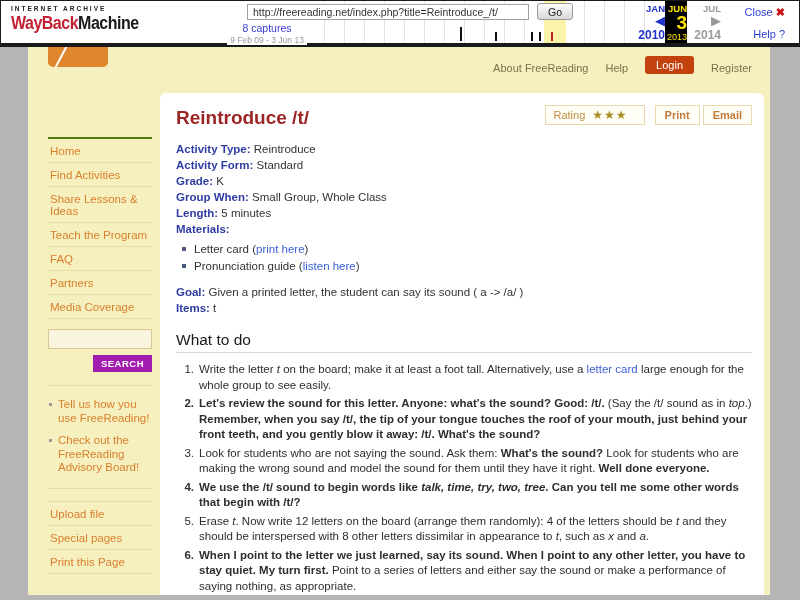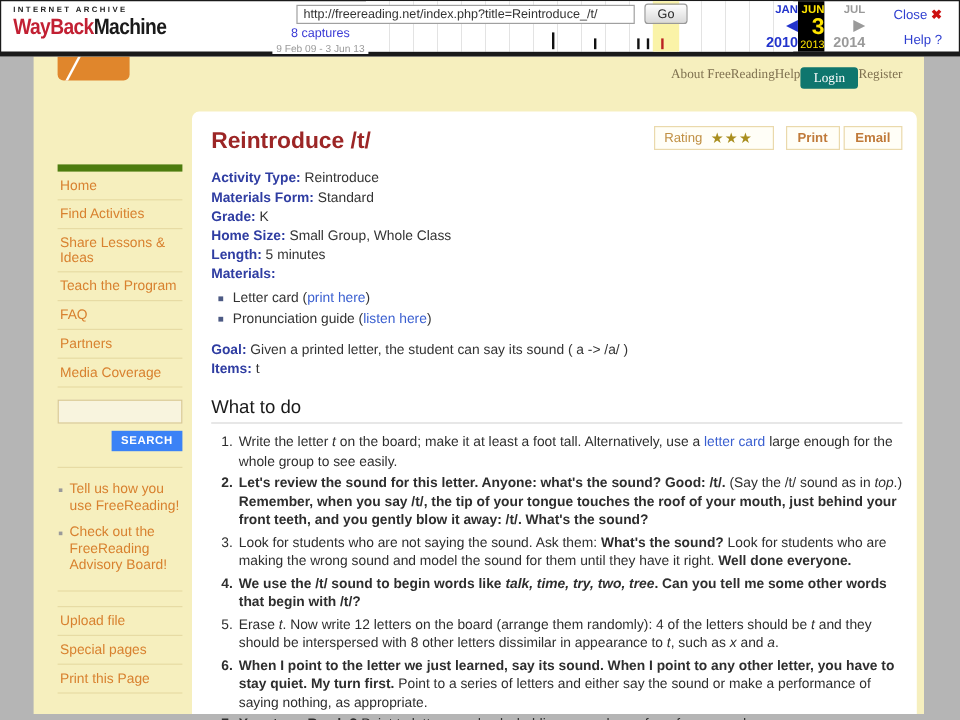--- a/index.html
+++ b/index.html
@@ -37,31 +37,31 @@
   .wb-col .y { font-size:12px; font-weight:bold; }
   .wb-close { position:absolute; right:14px; top:5px; font-size:11px; color:#2f3fd0; cursor:pointer; z-index:6;}
   .wb-close .x { color:#cc1111; font-weight:bold; }
   .wb-help { position:absolute; right:14px; top:27px; font-size:11px; color:#2f3fd0; cursor:pointer; z-index:6;}
 
   
   .page { position:absolute; left:28px; top:47px; width:742px; height:548px; background:#f6efbe; z-index:1; }
   .fr-logo { position:absolute; left:20px; top:0; width:60px; height:20px; background:#e0862c;
         border-radius:0 0 5px 5px; overflow:hidden; }
   .fr-logo-slash { position:absolute; left:12px; top:-6px; width:2px; height:32px; background:#fff; transform:rotate(28deg); }
-  .topnav { position:absolute; top:9px; right:18px; display:flex; align-items:flex-start;
-        font-size:11px; color:#7f7150;font-family:Liberation Serif, serif; }
+  .topnav { position:absolute; top:9px; right:18px; display:flex; gap:17px; align-items:flex-end;
+        font-size:11px; color:#7f7150; }
   .topnav .nav-link { cursor:pointer; }
-  .login-btn { background:#0f766e; color:#fff; padding:3px 11px; border-radius:3px; cursor:pointer; }
+  .login-btn { background:#c2410c; color:#fff; padding:3px 11px; border-radius:3px; cursor:pointer; }
 
   
   .sidebar { position:absolute; left:20px; top:90px; width:104px; font-size:11.5px; }
-  .snav { border-top:6px solid #4d7c0f; }
+  .snav { border-top:2px solid #4d7c0f; }
   .snav-item { padding:6px 2px 5px; border-bottom:1px solid #e7dba4; color:#d8812f; line-height:12px; cursor:pointer; }
   .search-input { width:100%; height:20px; margin-top:10px; background:#f8f4de; border:1px solid #d9c892; }
-  .search-btn { display:block; margin-left:auto; margin-top:6px; background:#3b82f6; color:#fff; border:none;
+  .search-btn { display:block; margin-left:auto; margin-top:6px; background:#a21caf; color:#fff; border:none;
         font-weight:bold; font-size:9.5px; padding:3px 8px; letter-spacing:0.5px; cursor:pointer;
         font-family:"Liberation Sans", sans-serif; }
   .side-sep { border:none; border-top:1px solid #e7dba4; margin:13px 0 12px; }
   .slinks { list-style:none; }
   .slinks li { position:relative; padding-left:10px; margin-bottom:9px; color:#d8812f; line-height:13.5px; cursor:pointer; }
   .slinks li::before { content:""; position:absolute; left:1px; top:5px; width:3px; height:3px; background:#9a9a9a; }
   .stools { border-top:1px solid #e7dba4; }
 
   
   .card { position:absolute; left:132px; top:46px; width:604px; height:502px; background:#fff;
@@ -179,23 +179,23 @@
           <span class="stars">★★★</span>
         </span>
       <span class="abtn">Print</span>
       <span class="abtn">Email</span>
     </div>
 
     <h1 class="title">Reintroduce /t/</h1>
 
     <div class="details">
         <div class="dl"><span class="dlabel">Activity Type:</span> Reintroduce</div>
-        <div class="dl"><span class="dlabel">Materials Form:</span> Standard</div>
+        <div class="dl"><span class="dlabel">Activity Form:</span> Standard</div>
         <div class="dl"><span class="dlabel">Grade:</span> K</div>
-        <div class="dl"><span class="dlabel">Home Size:</span> Small Group, Whole Class</div>
+        <div class="dl"><span class="dlabel">Group When:</span> Small Group, Whole Class</div>
         <div class="dl"><span class="dlabel">Length:</span> 5 minutes</div>
         <div class="dl"><span class="dlabel">Materials:</span> </div>
       </div>
 
     <ul class="mats">
         <li>Letter card (<a class="inlink">print here</a>)</li>
         <li>Pronunciation guide (<a class="inlink">listen here</a>)</li>
       </ul>
 
     <div class="details">

